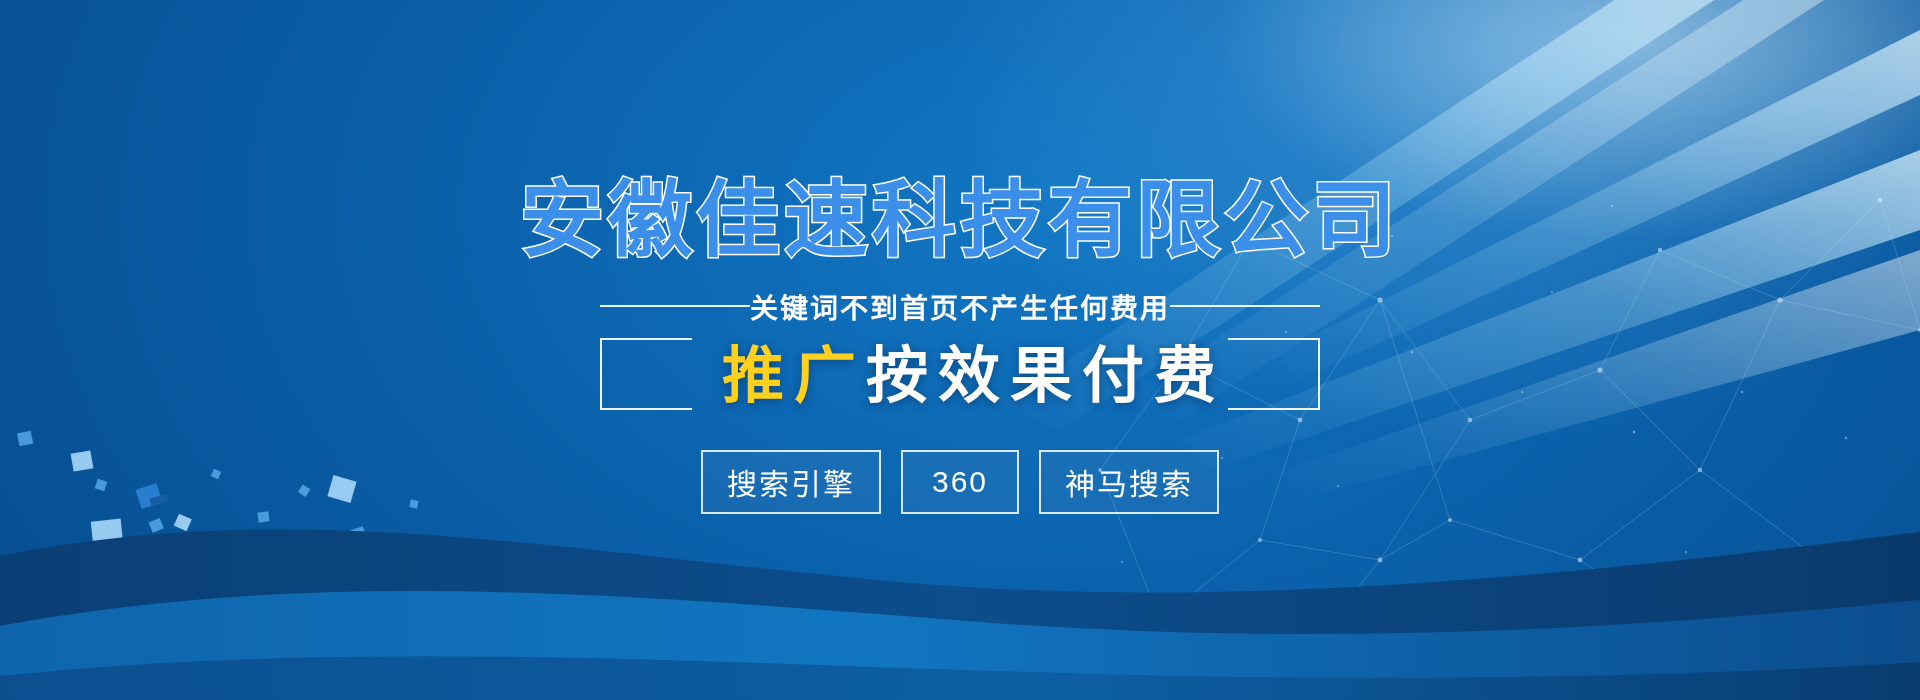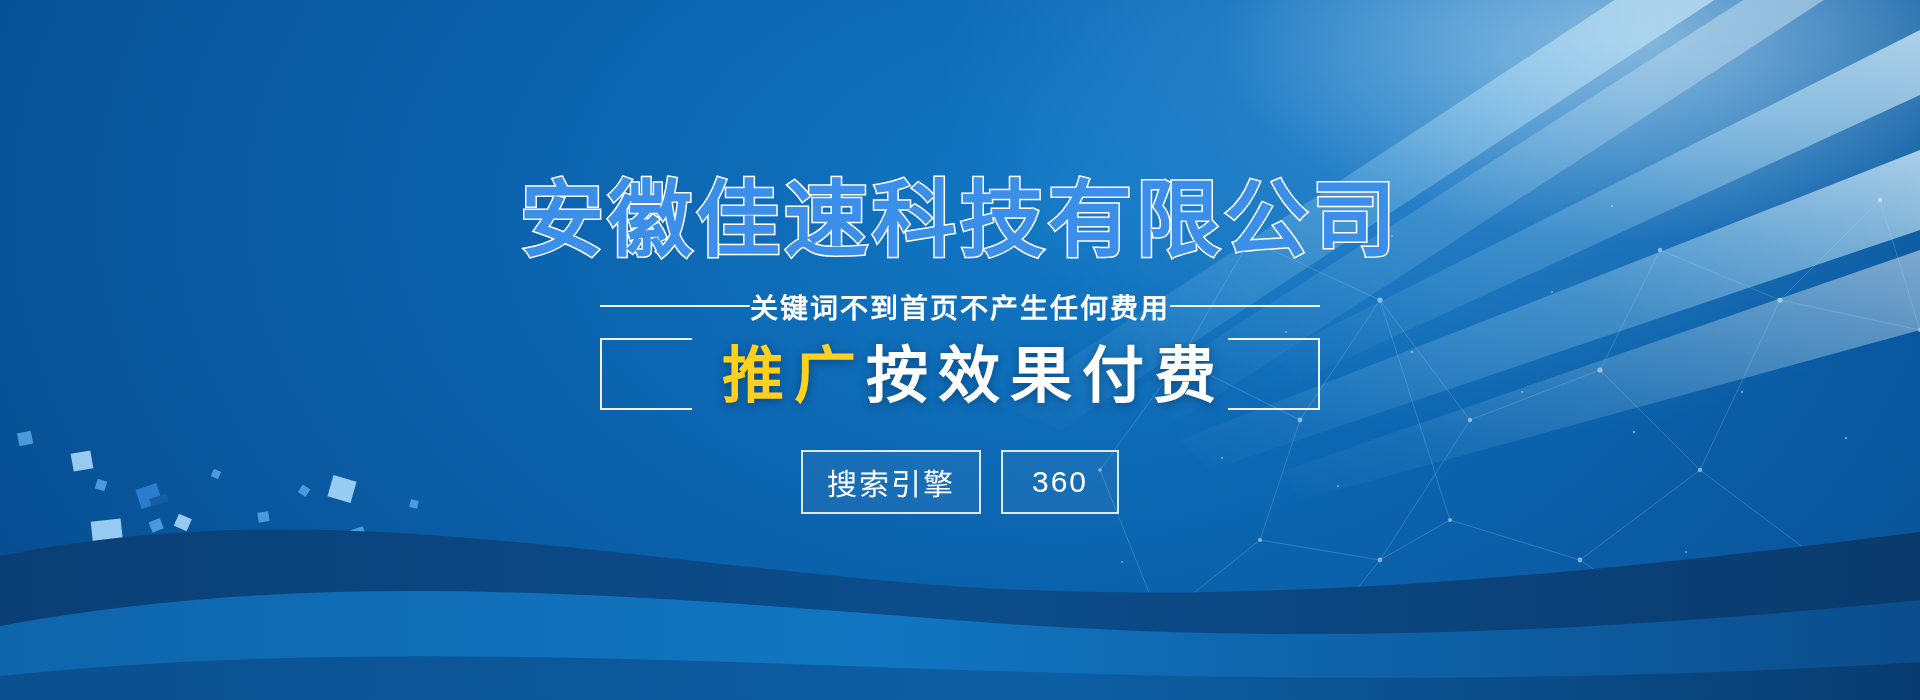--- a/index.html
+++ b/index.html
@@ -295,16 +295,17 @@
       <span class="bracket left"></span>
       <span class="bracket right"></span>
       <div class="slogan">
         <span class="hl">推广</span><span class="pl">按效果付费</span>
       </div>
     </div>
 
     <div class="tags">
       <div class="tag">搜索引擎</div>
       <div class="tag">360</div>
+      <div class="tag">神马搜索</div>
     </div>
 
   </div>
 </div>
 
 </body></html>

